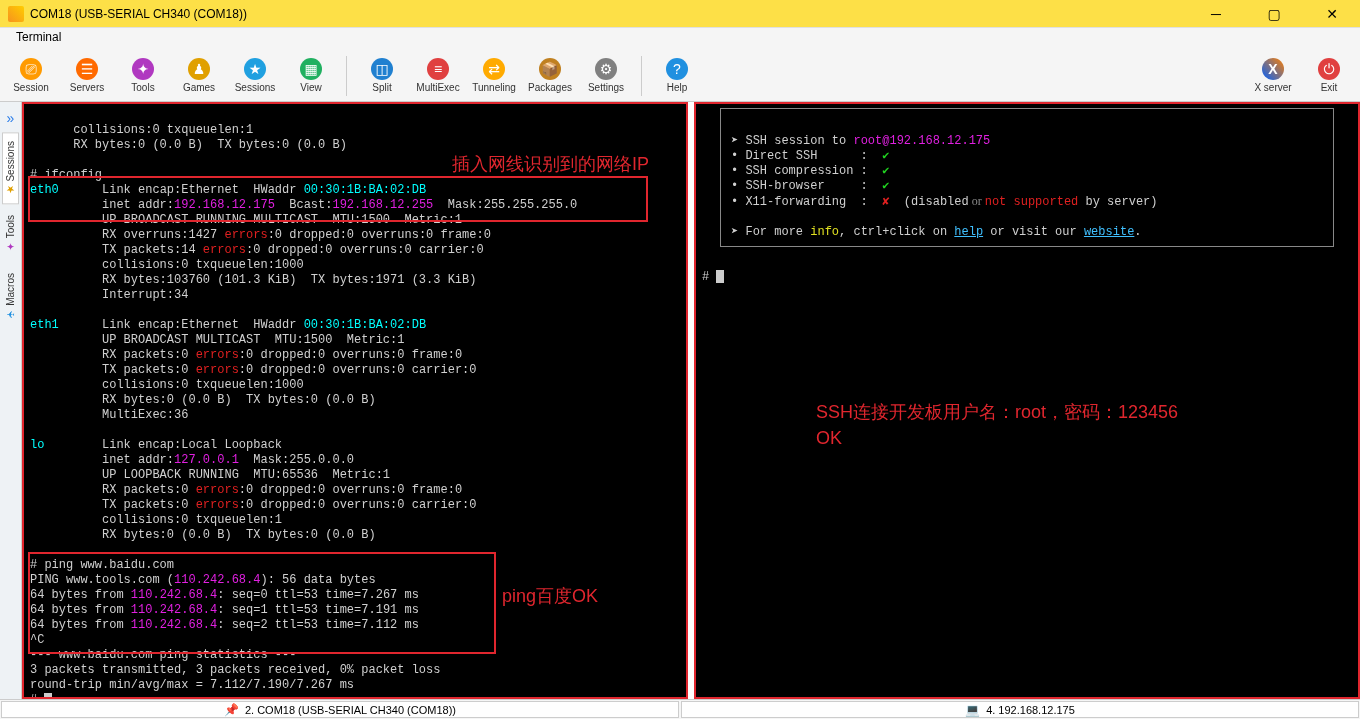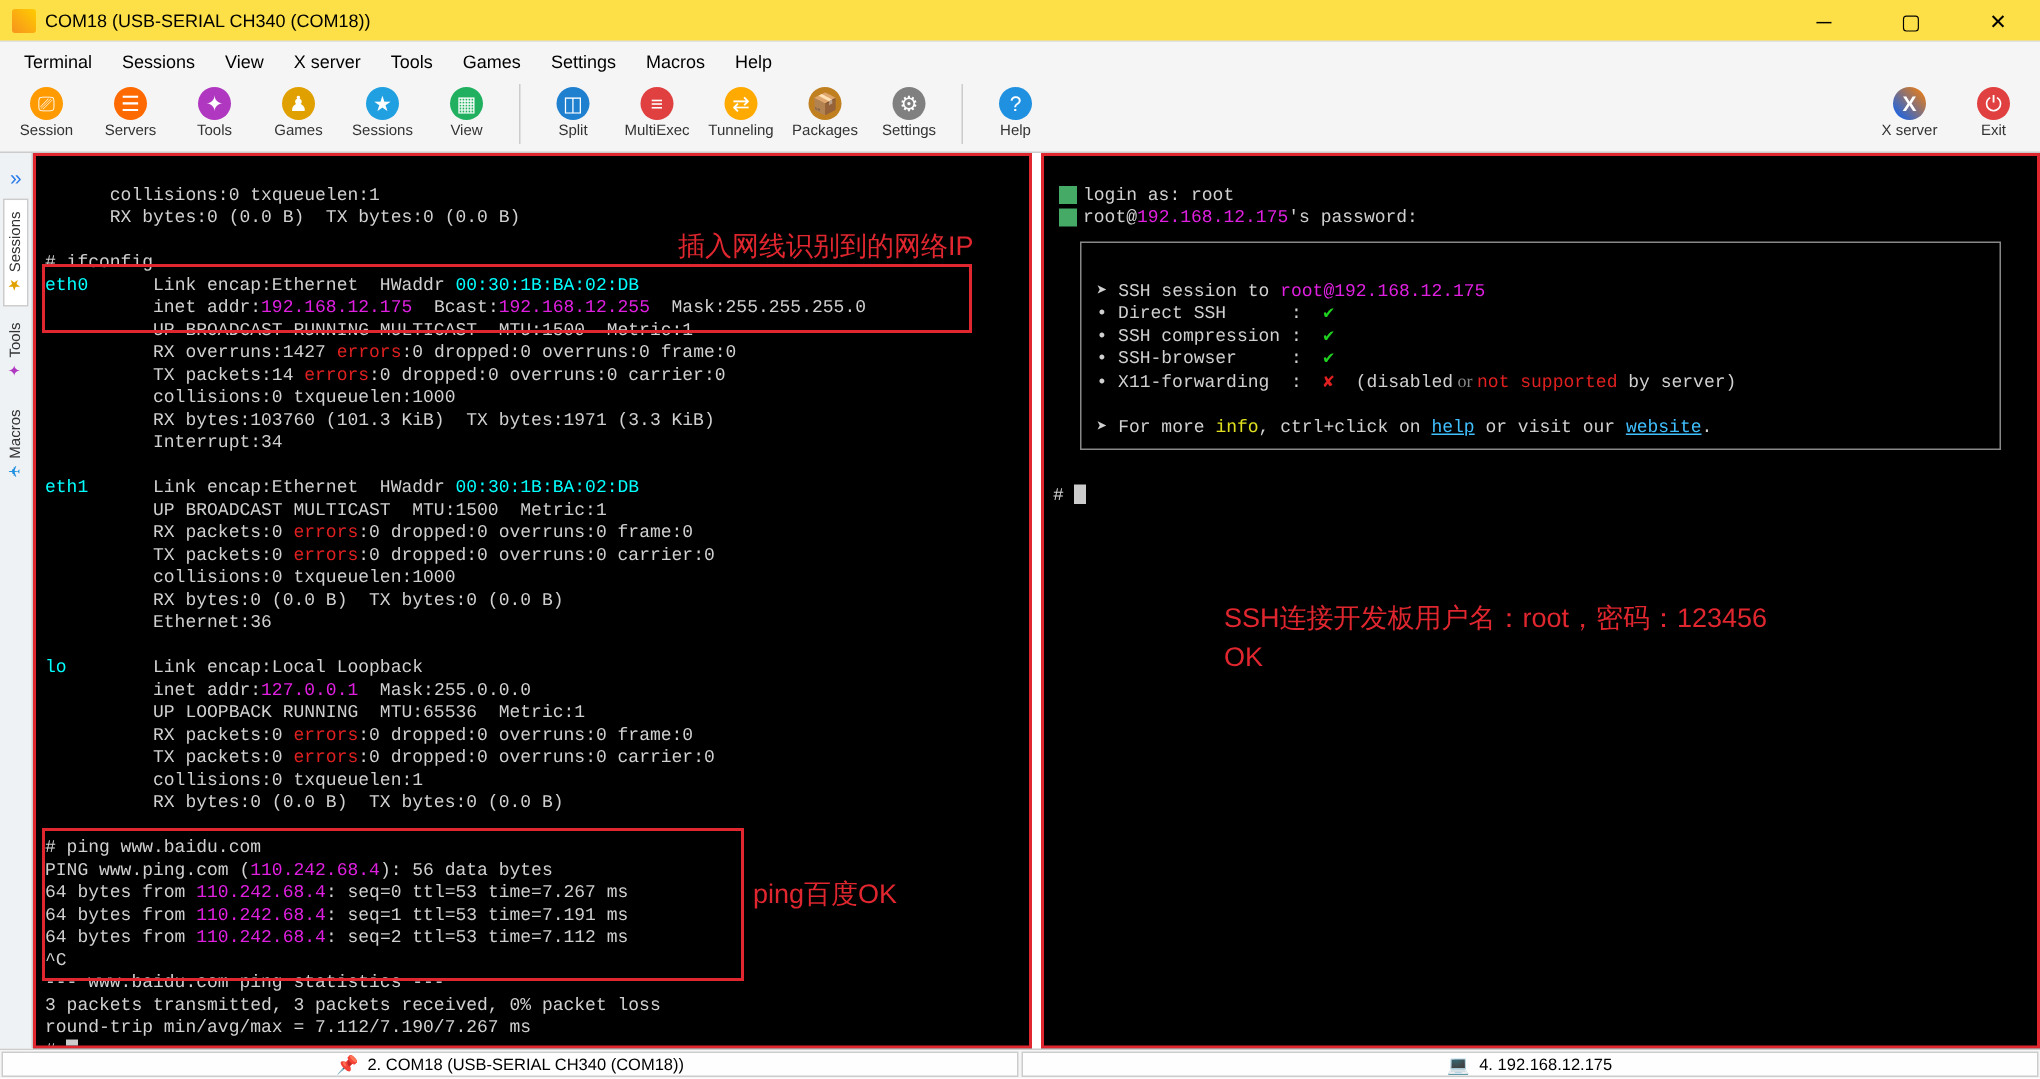--- a/index.html
+++ b/index.html
@@ -3,21 +3,21 @@
 <meta charset="utf-8">
 <style>
 * { margin: 0; padding: 0; box-sizing: border-box; }
 body { font-family: "Segoe UI", Arial, sans-serif; font-size: 12px; background: #fff; overflow: hidden; }
 .window { width: 1360px; height: 719px; display: flex; flex-direction: column; }
 .titlebar { height: 28px; display: flex; align-items: center; padding: 0 8px; background: #fde047; border-bottom: 1px solid #e0e0e0; }
 .titlebar .icon { width: 16px; height: 16px; margin-right: 6px; background: linear-gradient(45deg,#f7931e,#ffcc00); border-radius: 2px; }
 .titlebar .title { flex: 1; font-size: 12px; color: #000; }
 .winbtns { display: flex; gap: 18px; }
 .winbtn { width: 40px; height: 20px; display: flex; align-items: center; justify-content: center; font-size: 14px; color: #000; cursor: pointer; }
-.menubar { height: 22px; display: flex; align-items: flex-end; padding: 0 6px; gap: 0; background: #f5f5f5; }
+.menubar { height: 22px; display: flex; align-items: flex-start; padding: 0 6px; gap: 0; background: #f5f5f5; flex-direction: column; }
 .menubar .mi { padding: 2px 10px; font-size: 12px; color: #000; cursor: pointer; }
 .toolbar { height: 52px; display: flex; align-items: center; padding: 2px 6px; gap: 6px; background: #f5f5f5; border-bottom: 1px solid #ccc; }
 .tbtn { display: flex; flex-direction: column; align-items: center; width: 50px; height: 48px; justify-content: center; cursor: pointer; border-radius: 3px; }
 .tbtn .ticon { width: 22px; height: 22px; border-radius: 50%; display: flex; align-items: center; justify-content: center; font-size: 14px; color: #fff; }
 .tbtn .tlabel { font-size: 10px; color: #333; margin-top: 2px; }
 .tsep { width: 1px; height: 40px; background: #ccc; margin: 0 4px; }
 .spacer { flex: 1; }
 .main { flex: 1; display: flex; overflow: hidden; position: relative; }
 .sidebar { width: 22px; background: #eef2f5; border-right: 1px solid #ccc; display: flex; flex-direction: column; align-items: center; padding-top: 4px; gap: 2px; }
 .sidebar .chev { font-size: 14px; color: #2b7de9; padding: 4px 0; cursor: pointer; }
@@ -156,52 +156,48 @@
 <span>          collisions:0 txqueuelen:1000</span>
 <span>          RX bytes:103760 (101.3 KiB)  TX bytes:1971 (3.3 KiB)</span>
 <span>          Interrupt:34</span>
 
 <span class="cy">eth1</span><span>      Link encap:Ethernet  HWaddr </span><span class="cy">00:30:1B:BA:02:DB</span>
 <span>          UP BROADCAST MULTICAST  MTU:1500  Metric:1</span>
 <span>          RX packets:0 </span><span class="re">errors</span><span>:0 dropped:0 overruns:0 frame:0</span>
 <span>          TX packets:0 </span><span class="re">errors</span><span>:0 dropped:0 overruns:0 carrier:0</span>
 <span>          collisions:0 txqueuelen:1000</span>
 <span>          RX bytes:0 (0.0 B)  TX bytes:0 (0.0 B)</span>
-<span>          Ethernet:36</span>
+<span>          MultiExec:36</span>
 
 <span class="cy">lo</span><span>        Link encap:Local Loopback</span>
 <span>          inet addr:</span><span class="mg">127.0.0.1</span><span>  Mask:255.0.0.0</span>
 <span>          UP LOOPBACK RUNNING  MTU:65536  Metric:1</span>
 <span>          RX packets:0 </span><span class="re">errors</span><span>:0 dropped:0 overruns:0 frame:0</span>
 <span>          TX packets:0 </span><span class="re">errors</span><span>:0 dropped:0 overruns:0 carrier:0</span>
 <span>          collisions:0 txqueuelen:1</span>
 <span>          RX bytes:0 (0.0 B)  TX bytes:0 (0.0 B)</span>
 
 <span># ping www.baidu.com</span>
-<span>PING www.ping.com (</span><span class="mg">110.242.68.4</span><span>): 56 data bytes</span>
+<span>PING www.tools.com (</span><span class="mg">110.242.68.4</span><span>): 56 data bytes</span>
 <span>64 bytes from </span><span class="mg">110.242.68.4</span><span>: seq=0 ttl=53 time=7.267 ms</span>
 <span>64 bytes from </span><span class="mg">110.242.68.4</span><span>: seq=1 ttl=53 time=7.191 ms</span>
 <span>64 bytes from </span><span class="mg">110.242.68.4</span><span>: seq=2 ttl=53 time=7.112 ms</span>
 <span>^C</span>
 <span>--- www.baidu.com ping statistics ---</span>
 <span>3 packets transmitted, 3 packets received, 0% packet loss</span>
 <span>round-trip min/avg/max = 7.112/7.190/7.267 ms</span>
 <span># </span><span class="cursor-blk"></span>
         </div>
         <div class="redbox" style="left:4px;top:72px;width:620px;height:46px"></div>
         <div class="annot" style="left:428px;top:48px">插入网线识别到的网络IP</div>
         <div class="redbox" style="left:4px;top:448px;width:468px;height:102px"></div>
         <div class="annot" style="left:478px;top:480px">ping百度OK</div>
       </div>
 
       <div class="pane">
-        <div class="term" style="padding-left:10px">
-<span class="ssh-prompt-icon"></span><span>login as: root</span>
-<span class="ssh-prompt-icon"></span><span>root@</span><span class="mg">192.168.12.175</span><span>'s password:</span>
-</div>
 <div class="ssh-banner">
 <div class="term" style="padding:4px 0 0 0">
 <span>➤ SSH session to </span><span class="mg">root@192.168.12.175</span>
 <span>• Direct SSH      :  </span><span class="gr">✔</span>
 <span>• SSH compression :  </span><span class="gr">✔</span>
 <span>• SSH-browser     :  </span><span class="gr">✔</span>
 <span>• X11-forwarding  :  </span><span class="re">✘</span><span>  (disabled</span><span class="dg"> or </span><span class="re">not supported</span><span> by server)</span>
 
 <span>➤ For more </span><span class="ye">info</span><span>, ctrl+click on </span><span class="lnk">help</span><span> or visit our </span><span class="lnk">website</span><span>.</span>
 </div>

